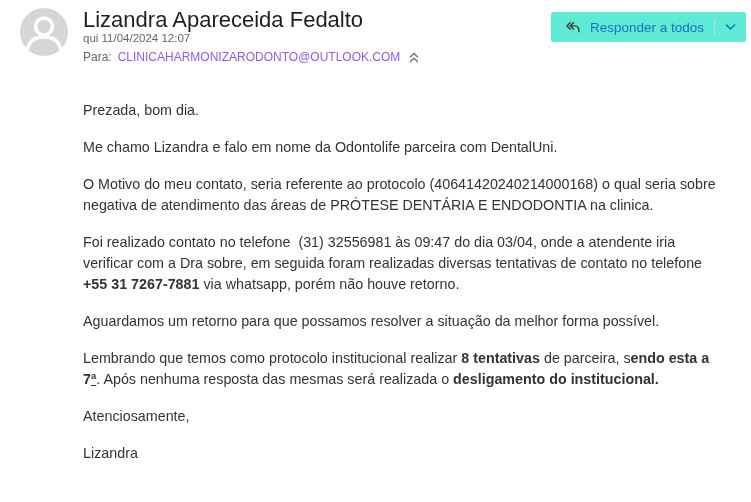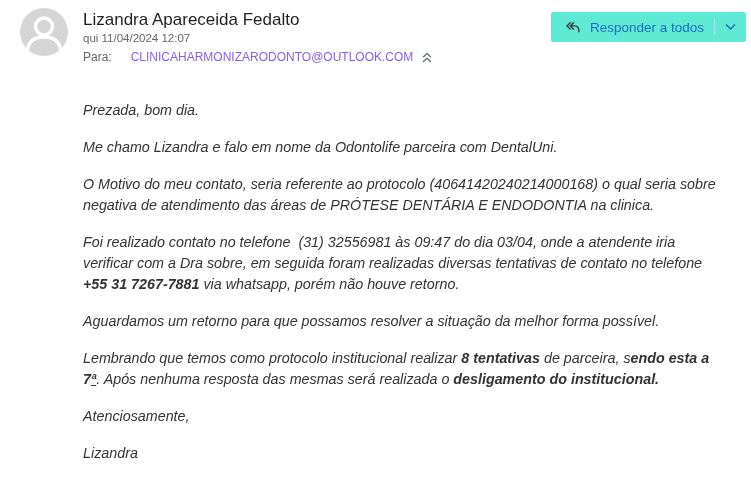--- a/index.html
+++ b/index.html
@@ -10,42 +10,42 @@
   }
   .pane{position:relative;width:751px;height:502px;}
 
   
   .header{position:absolute;left:0;top:0;width:751px;height:88px;background:#fff;}
   .avatar{
     position:absolute;left:20px;top:8px;width:48px;height:48px;border-radius:50%;
     background:#d6d6d6;overflow:hidden;cursor:pointer;
   }
   .meta{position:absolute;left:83px;top:9px;}
-  .sender{font-size:17px;color:#1f1f1f;line-height:22px;cursor:pointer;}
+  .sender{font-size:22px;color:#1f1f1f;line-height:22px;cursor:pointer;}
   .date{font-size:11.5px;color:#666666;line-height:14px;}
   .to-row{margin-top:5px;font-size:12px;color:#666666;display:flex;align-items:center;line-height:15px;}
-  .to-label{margin-right:19px;}
+  .to-label{margin-right:6px;}
   .recipient{color:#8b5cf6;cursor:pointer;text-align:right;}
   .collapse{margin-left:8px;display:inline-flex;align-items:center;cursor:pointer;}
 
   
   .reply-all{
     position:absolute;right:5px;top:12px;height:30px;
     display:flex;align-items:center;gap:8px;padding:0 10px 0 12px;
     background:#5eead4;border:none;border-radius:2px;cursor:pointer;
     font-family:"Liberation Sans", sans-serif;
   }
   .reply-all .label{font-size:13.5px;color:#1a6fbd;}
   .reply-all .divider{width:1px;height:16px;background:#c9d6e4;margin:0 2px;}
   .chev{display:inline-flex;align-items:center;cursor:pointer;}
 
   
   .email-body{
     position:absolute;left:83px;top:100px;width:640px;
-    font-style:italic;font-size:14.3px;color:#333333;line-height:21px;
+    font-size:14.3px;color:#333333;line-height:21px;
   }
   .email-body p{margin:0 0 16px 0;white-space:pre-wrap;}
   .email-body .b{font-weight:bold;}
   .email-body .u{text-decoration:underline;}
 </style>
 </head>
 <body>
 
 <div class="pane">
 

